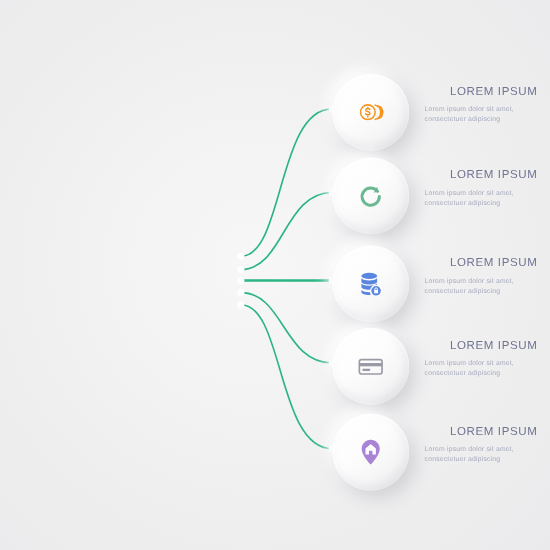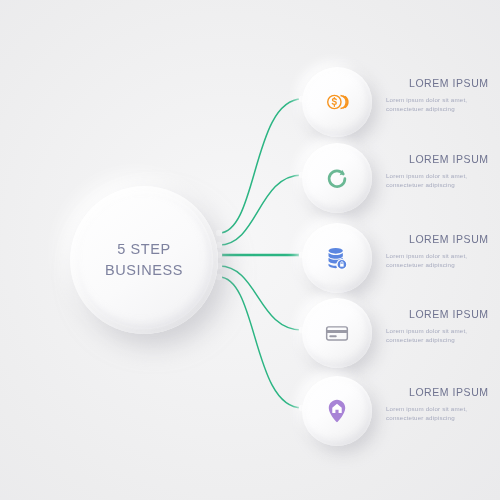--- a/index.html
+++ b/index.html
@@ -146,27 +146,20 @@
       <circle cx="219" cy="266" r="3.2" fill="#ffffff"></circle>
       <circle cx="219" cy="277" r="3.2" fill="#ffffff"></circle>
       <circle cx="302" cy="99" r="3.2" fill="#ffffff"></circle>
       <circle cx="302" cy="175" r="3.2" fill="#ffffff"></circle>
       <circle cx="302" cy="255" r="3.2" fill="#ffffff"></circle>
       <circle cx="302" cy="330" r="3.2" fill="#ffffff"></circle>
       <circle cx="302" cy="408" r="3.2" fill="#ffffff"></circle>
     </g>
   </svg>
 
-  <div class="center-wrap">
-    <div class="center-circle"></div>
-    <div class="center-inner-ring">
-      <div class="center-line">5 STEP</div>
-      <div class="center-line">BUSINESS</div>
-    </div>
-  </div>
 
   <div class="step" style="top:64px;">
     <div class="step-circle">
       <svg class="step-icon" viewBox="0 0 32 32">
         <g fill="none" stroke="#f7941e" stroke-width="1.6">
           <path d="M20 8.5a7.6 7.6 0 0 1 0 15"></path>
           <path d="M22.6 8.9a7.6 7.6 0 0 1 0 14.2"></path>
           <path d="M25 9.6a7.6 7.6 0 0 1 0 12.8"></path>
           <circle cx="13" cy="16" r="7.6"></circle>
         </g>

